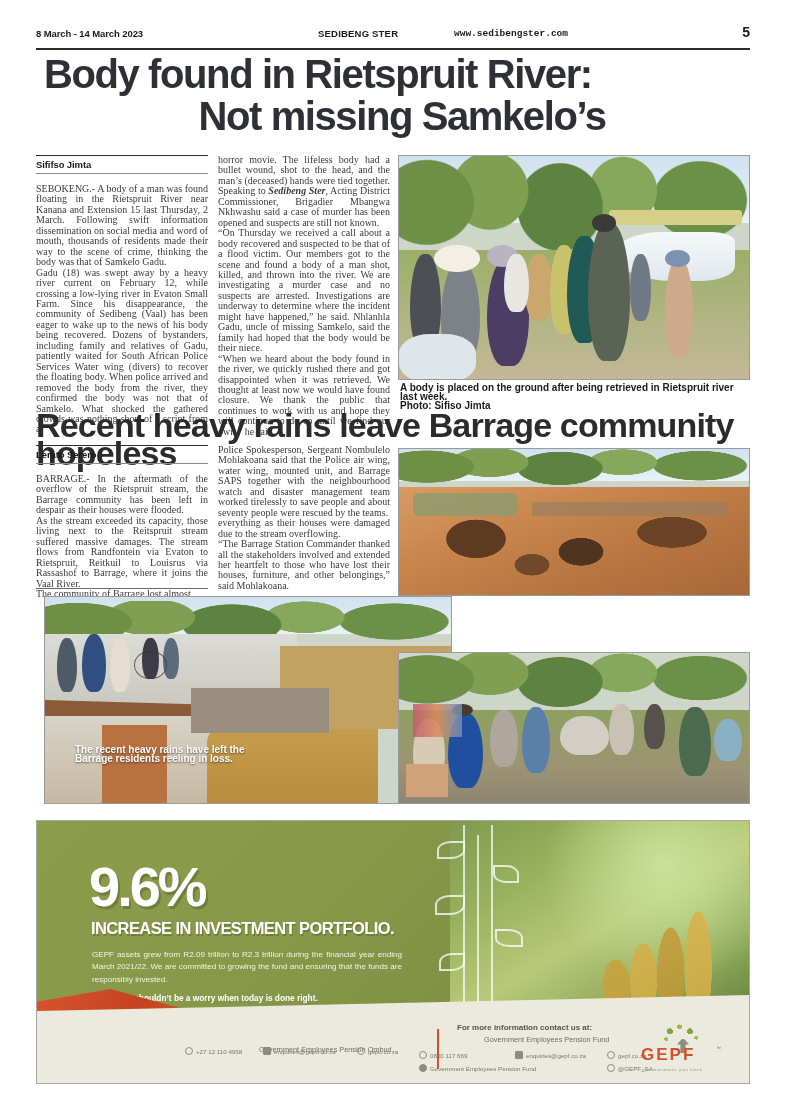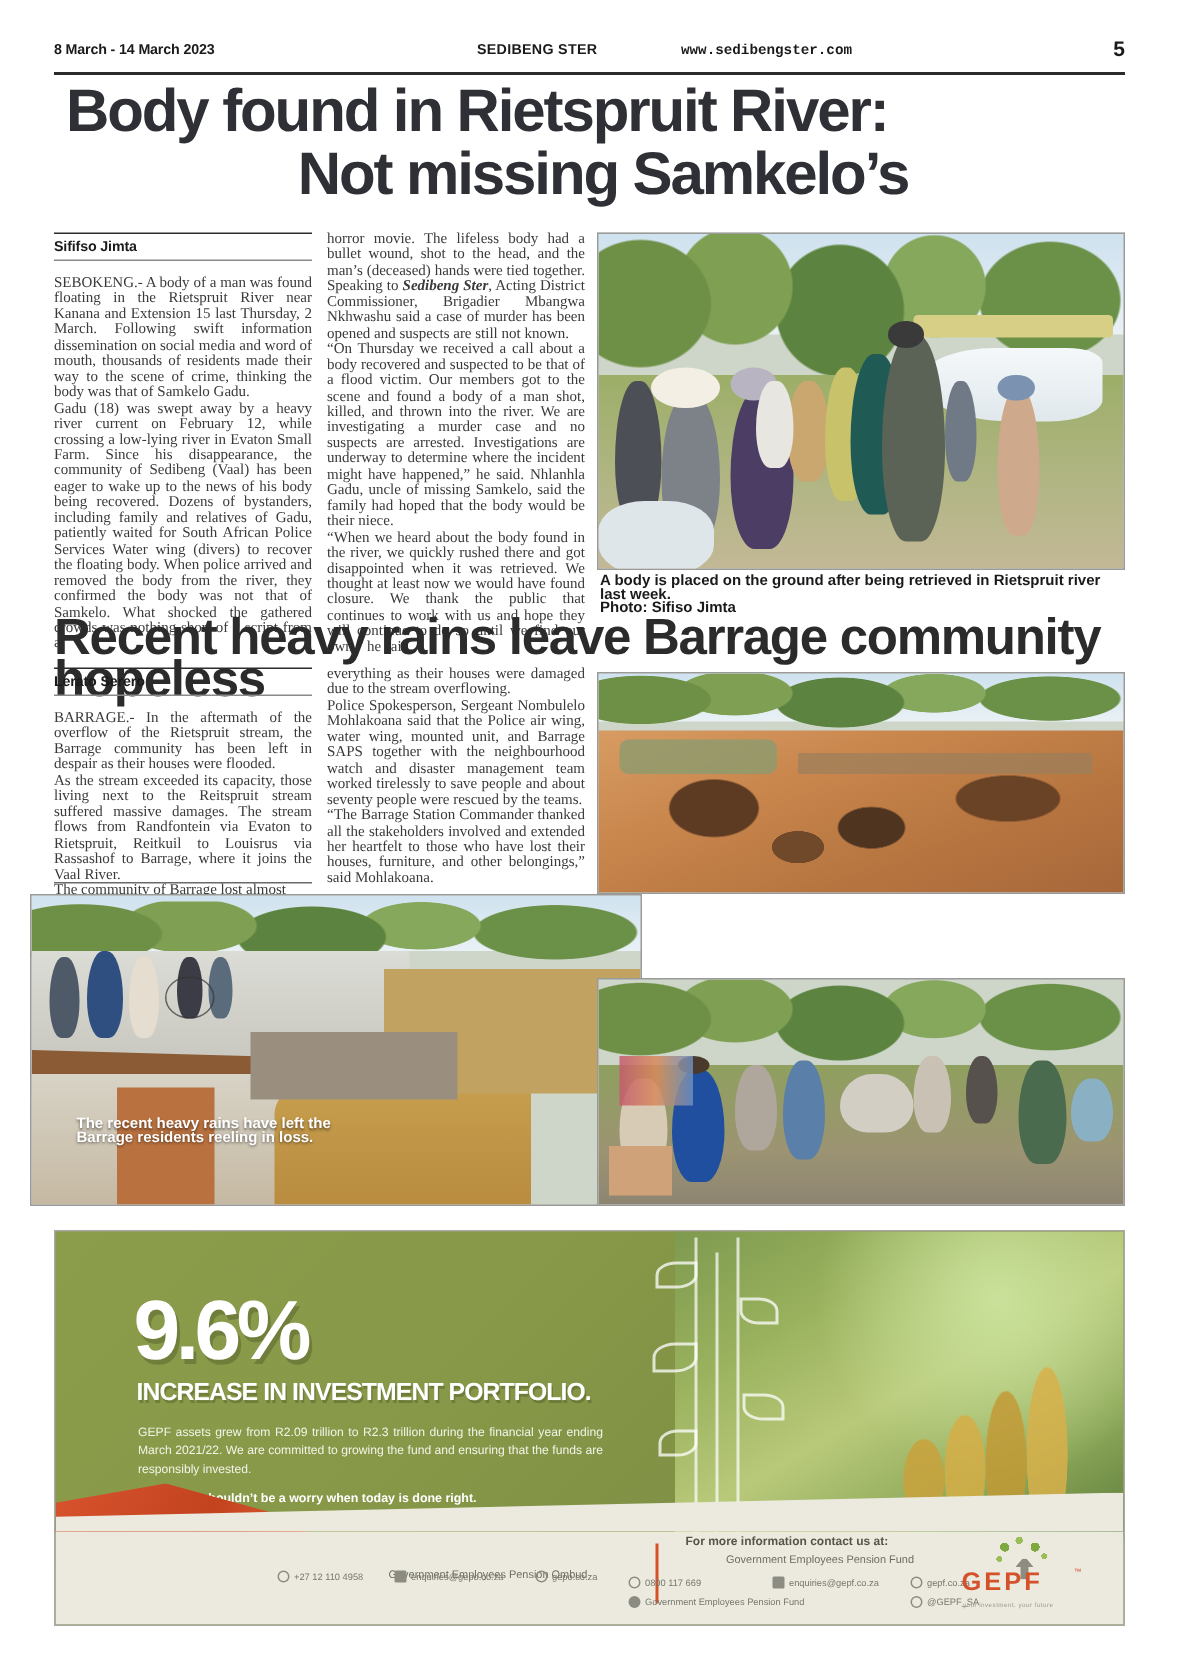--- a/index.html
+++ b/index.html
@@ -277,40 +277,40 @@
     <div class="byline-name">Lerato Serero</div>
     <div class="byline-rule-bot"></div>
   </div>
 
   <div class="body-col" id="a2c1" style="left:36px; top:474px; width:172px; height:110px;">
       <p>BARRAGE.- In the aftermath of the overflow of the Rietspruit stream, the Barrage community has been left in despair as their houses were flooded.</p>
       <p>As the stream exceeded its capacity, those living next to the Reitspruit stream suffered massive damages. The stream flows from Randfontein via Evaton to Rietspruit, Reitkuil to Louisrus via Rassashof to Barrage, where it joins the Vaal River.</p>
       <p>The community of Barrage lost almost</p>
     </div>
   <div class="body-col" id="a2c2" style="left:218px; top:445px; width:172px; height:150px;">
+      <p>Police Spokesperson, Sergeant Nombulelo Mohlakoana said that the Police air wing, water wing, mounted unit, and Barrage SAPS together with the neighbourhood watch and disaster management team worked tirelessly to save people and about seventy people were rescued by the teams.</p>
       <p>everything as their houses were damaged due to the stream overflowing.</p>
-      <p>Police Spokesperson, Sergeant Nombulelo Mohlakoana said that the Police air wing, water wing, mounted unit, and Barrage SAPS together with the neighbourhood watch and disaster management team worked tirelessly to save people and about seventy people were rescued by the teams.</p>
       <p>“The Barrage Station Commander thanked all the stakeholders involved and extended her heartfelt to those who have lost their houses, furniture, and other belongings,” said Mohlakoana.</p>
     </div>
   <div style="position:absolute; left:36px; top:588px; width:172px; height:1.2px; background:#6a6a6a;"></div>
 
   <div class="photo photo-border" style="left:398px; top:448px; width:352px; height:148px;">
     <div class="img-inner">
       <div class="sky" style="height:22%;"></div>
       <div class="treeline" style="height:30%; top:0;"></div>
       <div style="position:absolute; left:0; right:0; top:26%; bottom:0;">
         <div class="mud"></div>
           <div class="mud-spots"></div>
       </div>
       <div style="position:absolute; left:4%; top:30%; width:30%; height:16%; background:#8c9b6f; border-radius:6px; opacity:.8;"></div>
       <div style="position:absolute; left:38%; top:36%; width:56%; height:10%; background:#9a7f5c; opacity:.7;"></div>
     </div>
   </div>
 
-  <div class="photo photo-border" style="left:20px; top:596px; width:408px; height:208px;">
+  <div class="photo photo-border" style="left:44px; top:596px; width:408px; height:208px;">
     <div class="img-inner">
       <div class="sky" style="height:18%;"></div>
       <div class="treeline" style="height:26%; top:2%;"></div>
 
       <div style="position:absolute; left:0; top:18%; width:62%; height:36%; background:linear-gradient(#dcdcd6,#c8c8c0);"></div>
 
       <div style="position:absolute; left:0; top:50%; width:66%; height:14%; background:#8a5b34; clip-path:polygon(0 0,100% 26%,100% 100%,0 100%);"></div>
 
       <div style="position:absolute; left:0; top:58%; width:44%; height:42%; background:linear-gradient(#d7d3c6,#c6b9a3);"></div>
       <div style="position:absolute; left:14%; top:62%; width:16%; height:38%; background:#b9713f;"></div>

